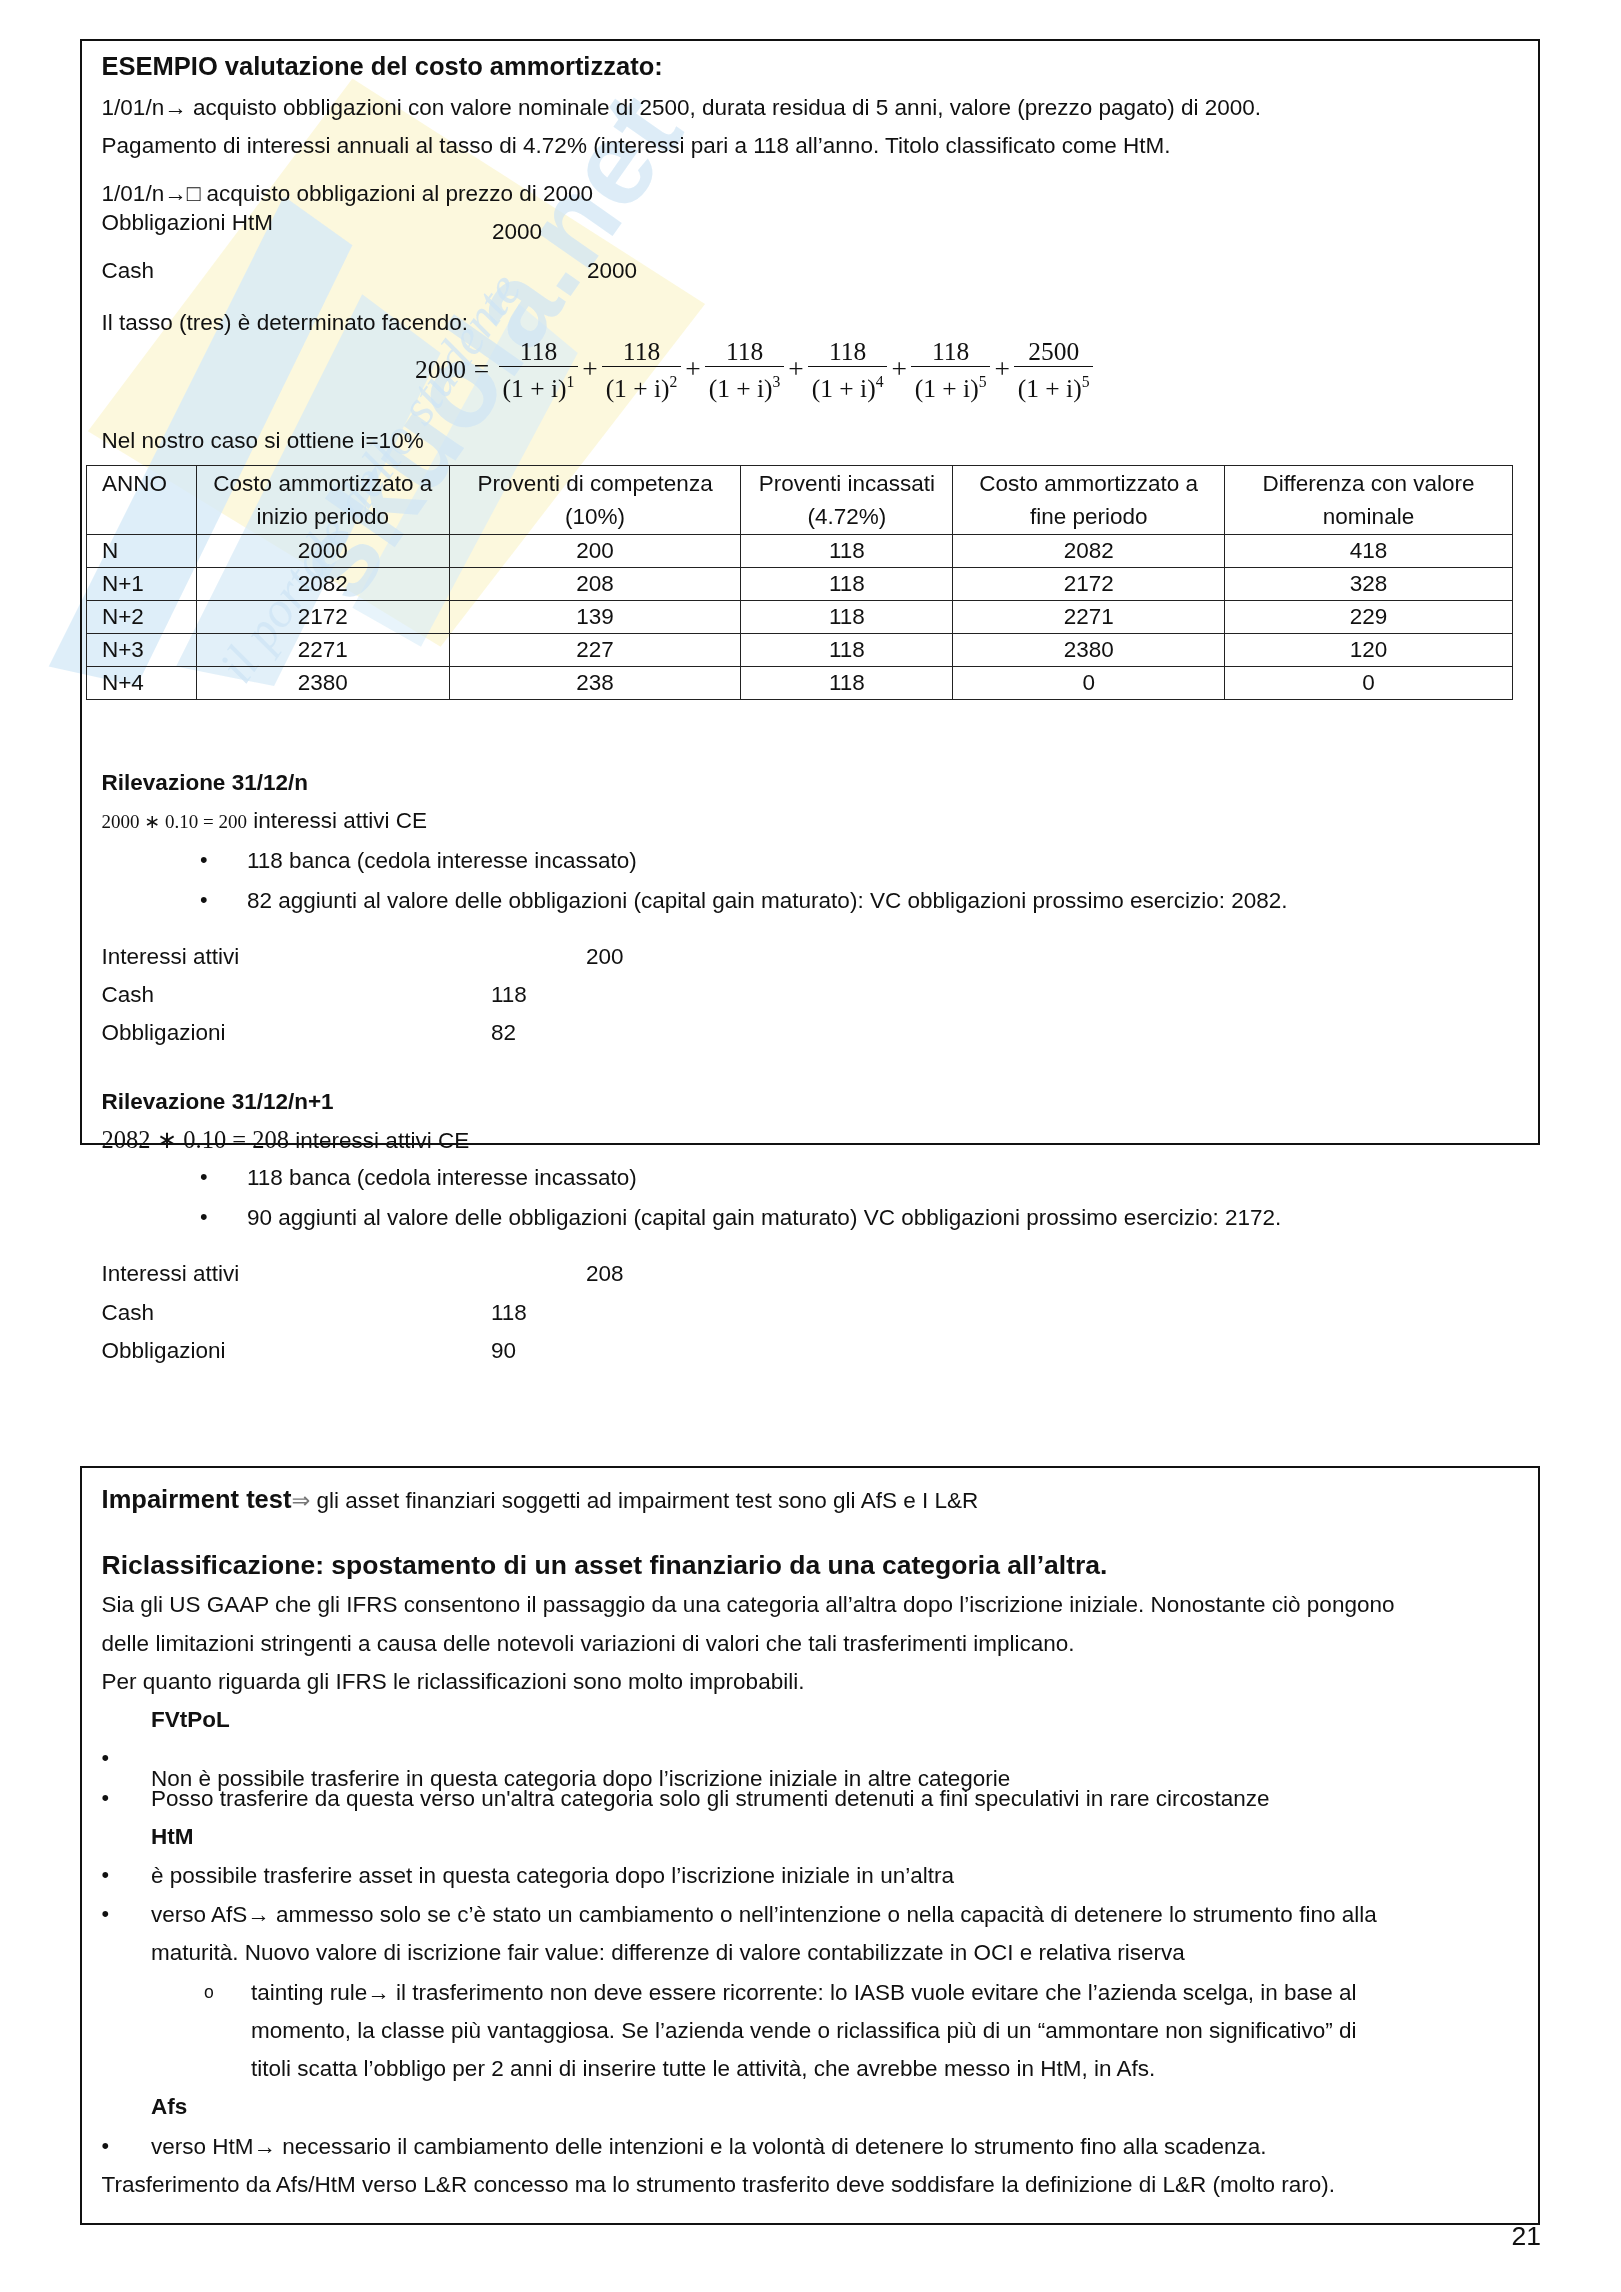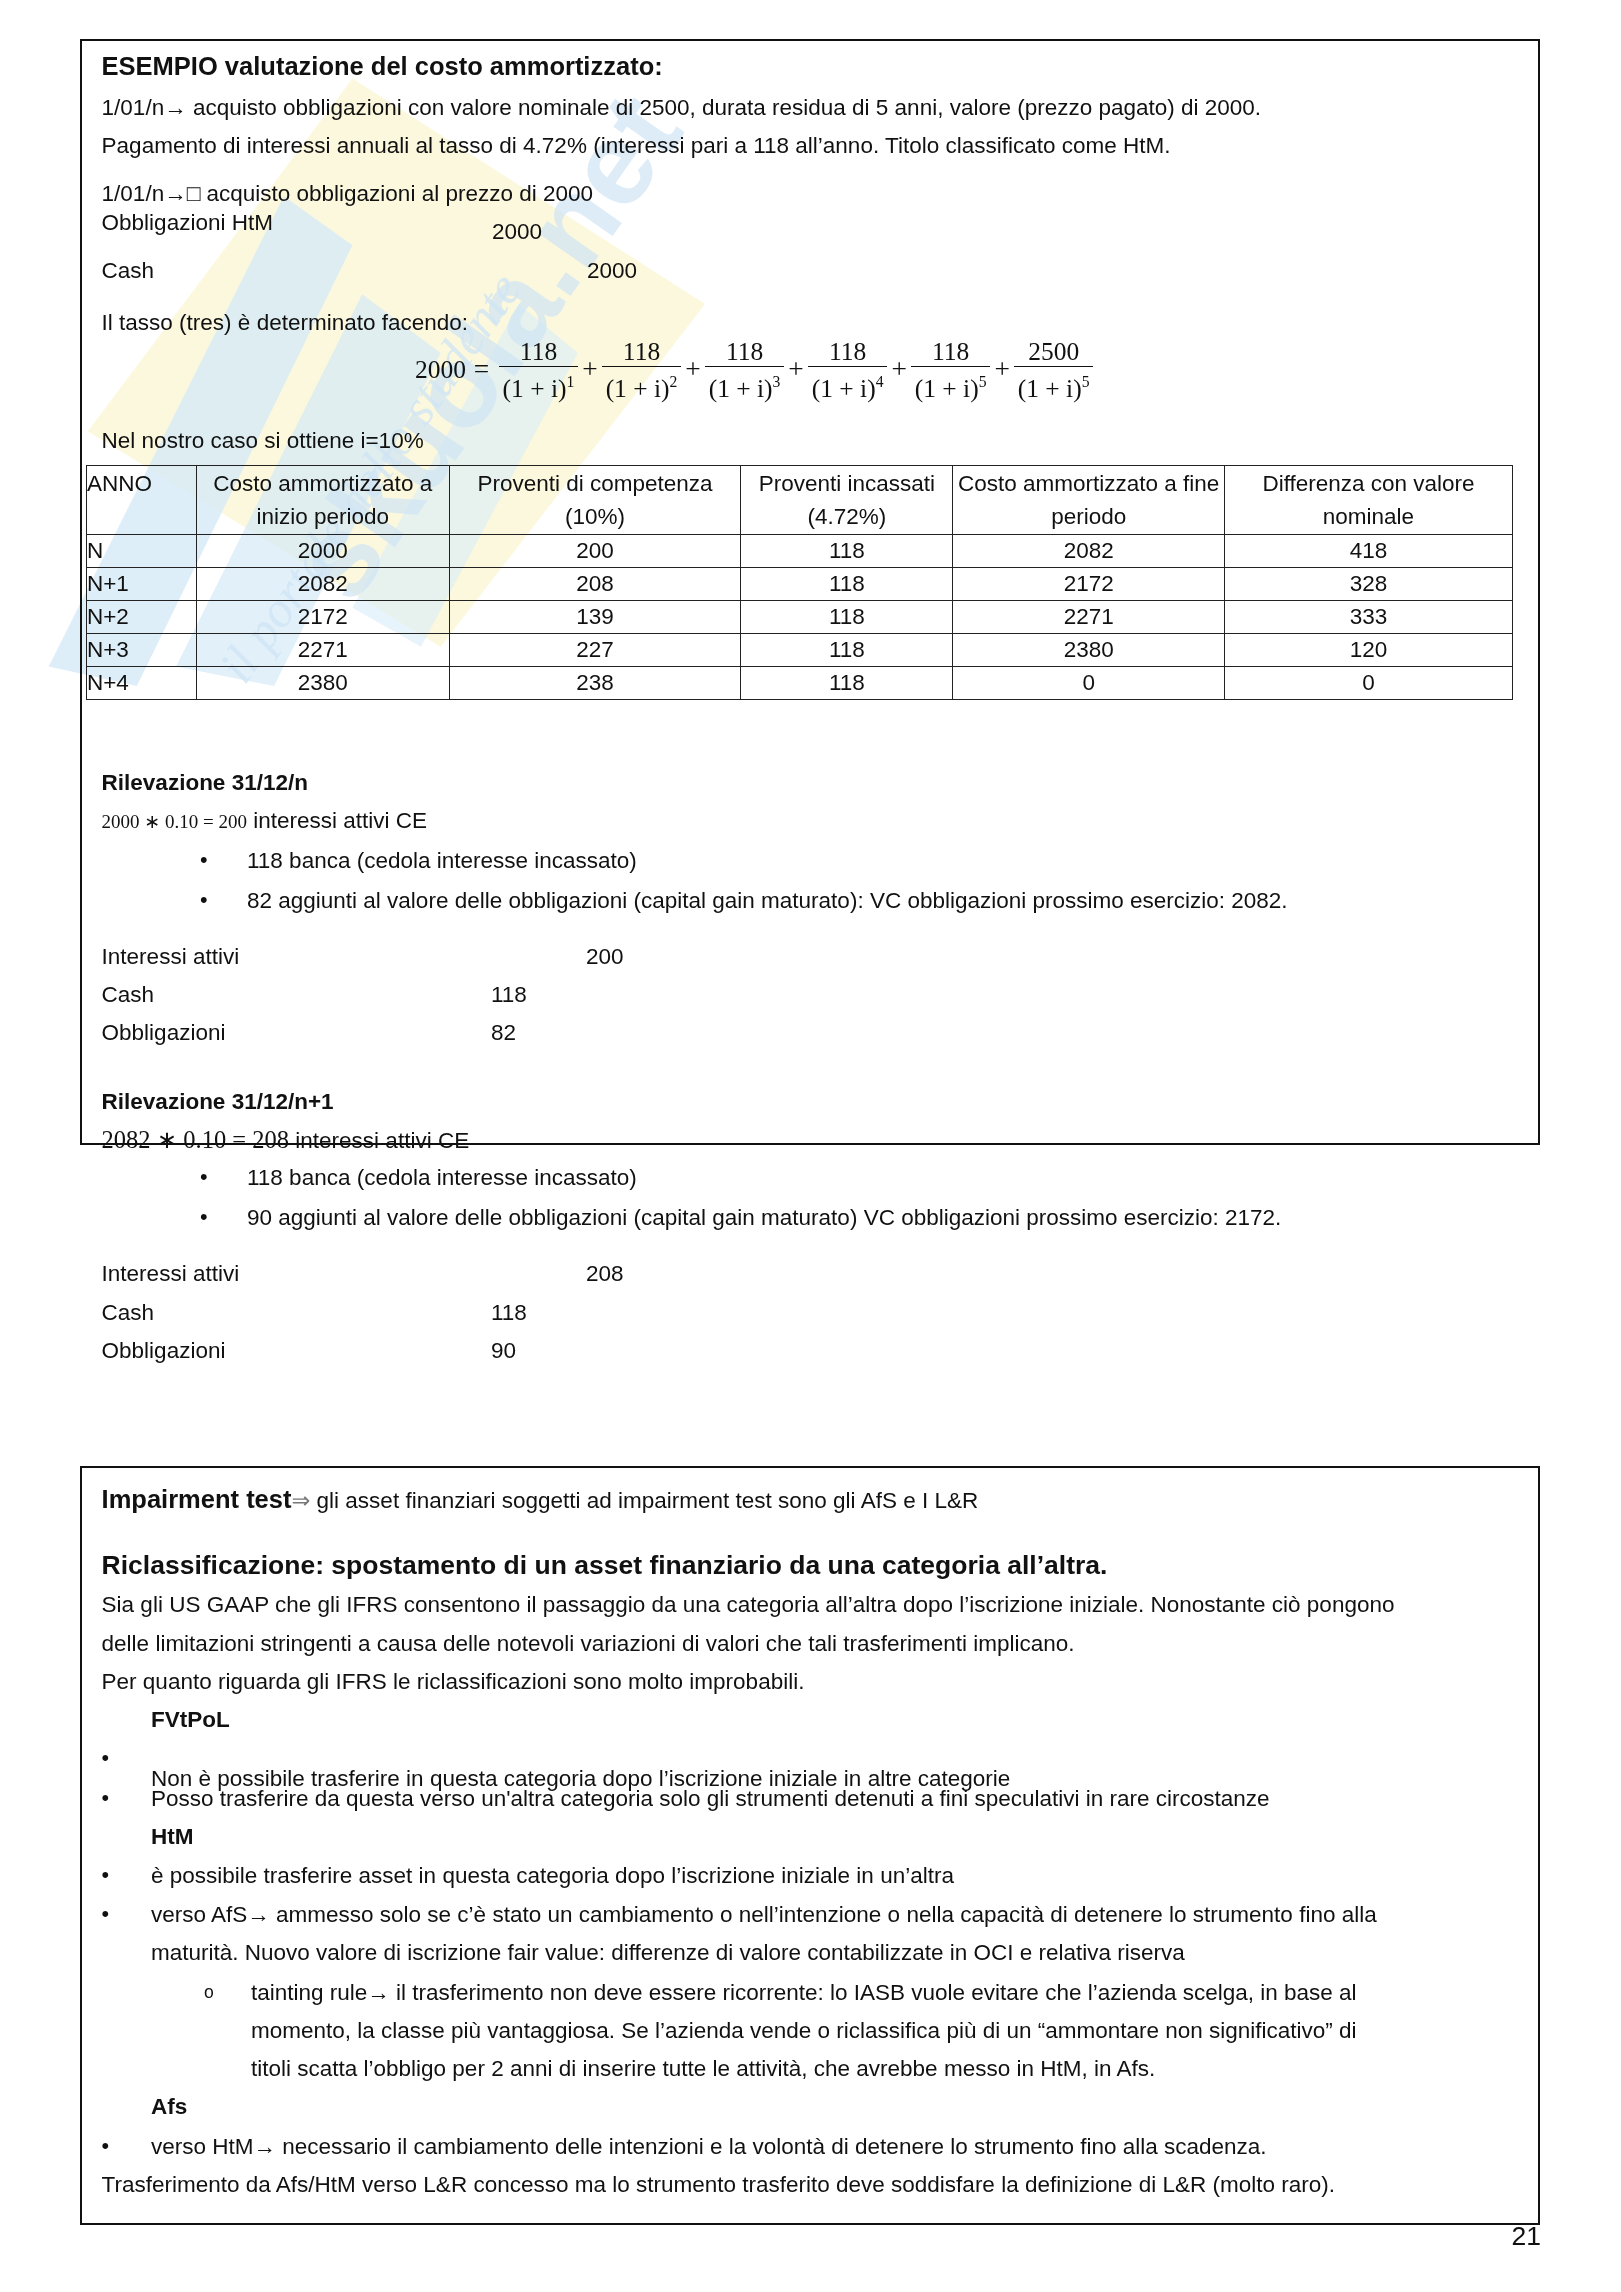--- a/index.html
+++ b/index.html
@@ -12,21 +12,21 @@
   .t { position: absolute; font-size: 22.5px; line-height: 27.4px; white-space: nowrap; }
   .b { font-weight: bold; }
   .h2 { font-size: 26.5px; font-weight: bold; }
   .math { font-family: "Liberation Serif", serif; }
   .frac { display: inline-block; vertical-align: middle; text-align: center; margin: 0 2px; }
   .frac .num { display: block; font-size: 25.5px; line-height: 29px; padding: 0 3.9px; }
   .frac .den { display: block; font-size: 25.5px; line-height: 29px; border-top: 1.5px solid #111; padding: 0 3.9px; }
   .frac sup { font-size: 15.7px; }
   .op { font-size: 27.4px; vertical-align: middle; margin: 0 2px; }
   table.am { position: absolute; left: 3.9px; top: 424px; border-collapse: collapse; width: 1427px; font-size: 22.5px; }
-  table.am td, table.am th { border: 1.5px solid #222; padding: 1px 0; line-height: 33px; font-weight: normal; vertical-align: top; }
+  table.am td, table.am th { border: 1.5px solid #222; padding: 1px 15px; line-height: 33px; font-weight: normal; vertical-align: top; }
   table.am th { line-height: 33px; }
   table.am td { text-align: center; line-height: 32px; padding-top: 0; padding-bottom: 0; }
   table.am td.anno, table.am th.anno { text-align: left; }
   .bullet { position: absolute; font-size: 21.6px; }
   .pageno { position: absolute; left: 1500px; top: 2221px; font-size: 26.5px; width: 41px; text-align: right; }
 </style>
 </head>
 <body>
 
 <svg class="wm" style="left:29px;top:59px" width="686" height="627" viewBox="0 0 700 640">
@@ -96,21 +96,21 @@
           <td>118</td>
           <td>2172</td>
           <td>328</td>
       </tr>
       <tr>
         <td class="anno">N+2</td>
           <td>2172</td>
           <td>139</td>
           <td>118</td>
           <td>2271</td>
-          <td>333</td>
+          <td>229</td>
       </tr>
       <tr>
         <td class="anno">N+3</td>
           <td>2271</td>
           <td>227</td>
           <td>118</td>
           <td>2380</td>
           <td>120</td>
       </tr>
       <tr>

